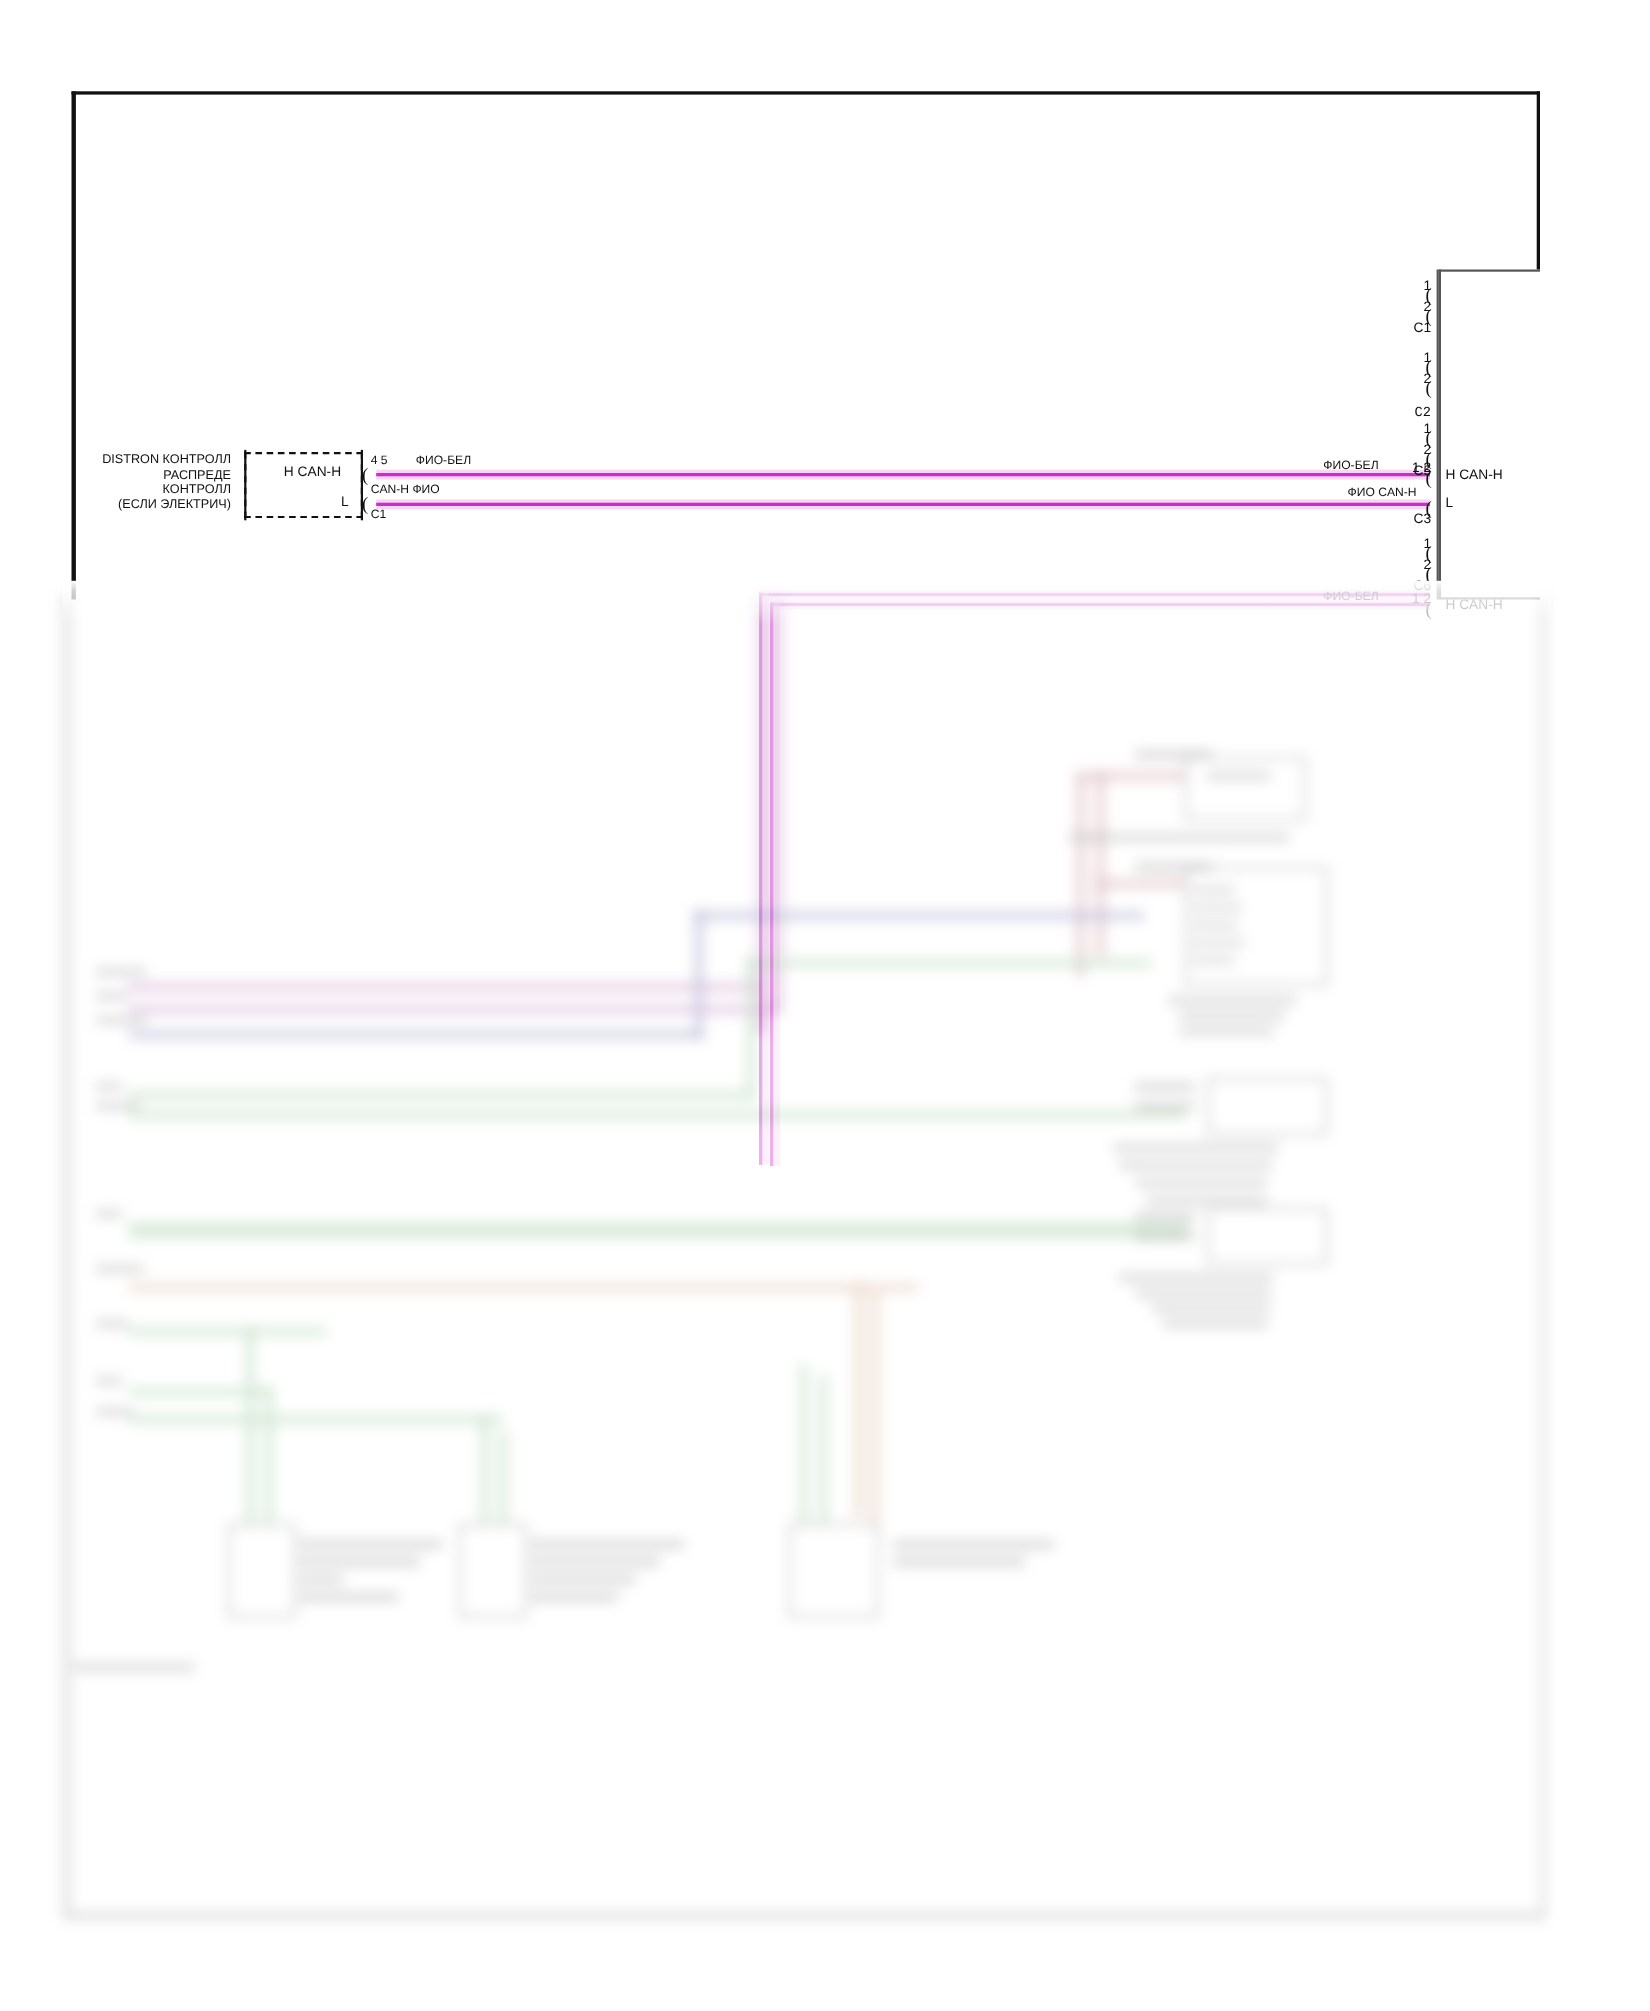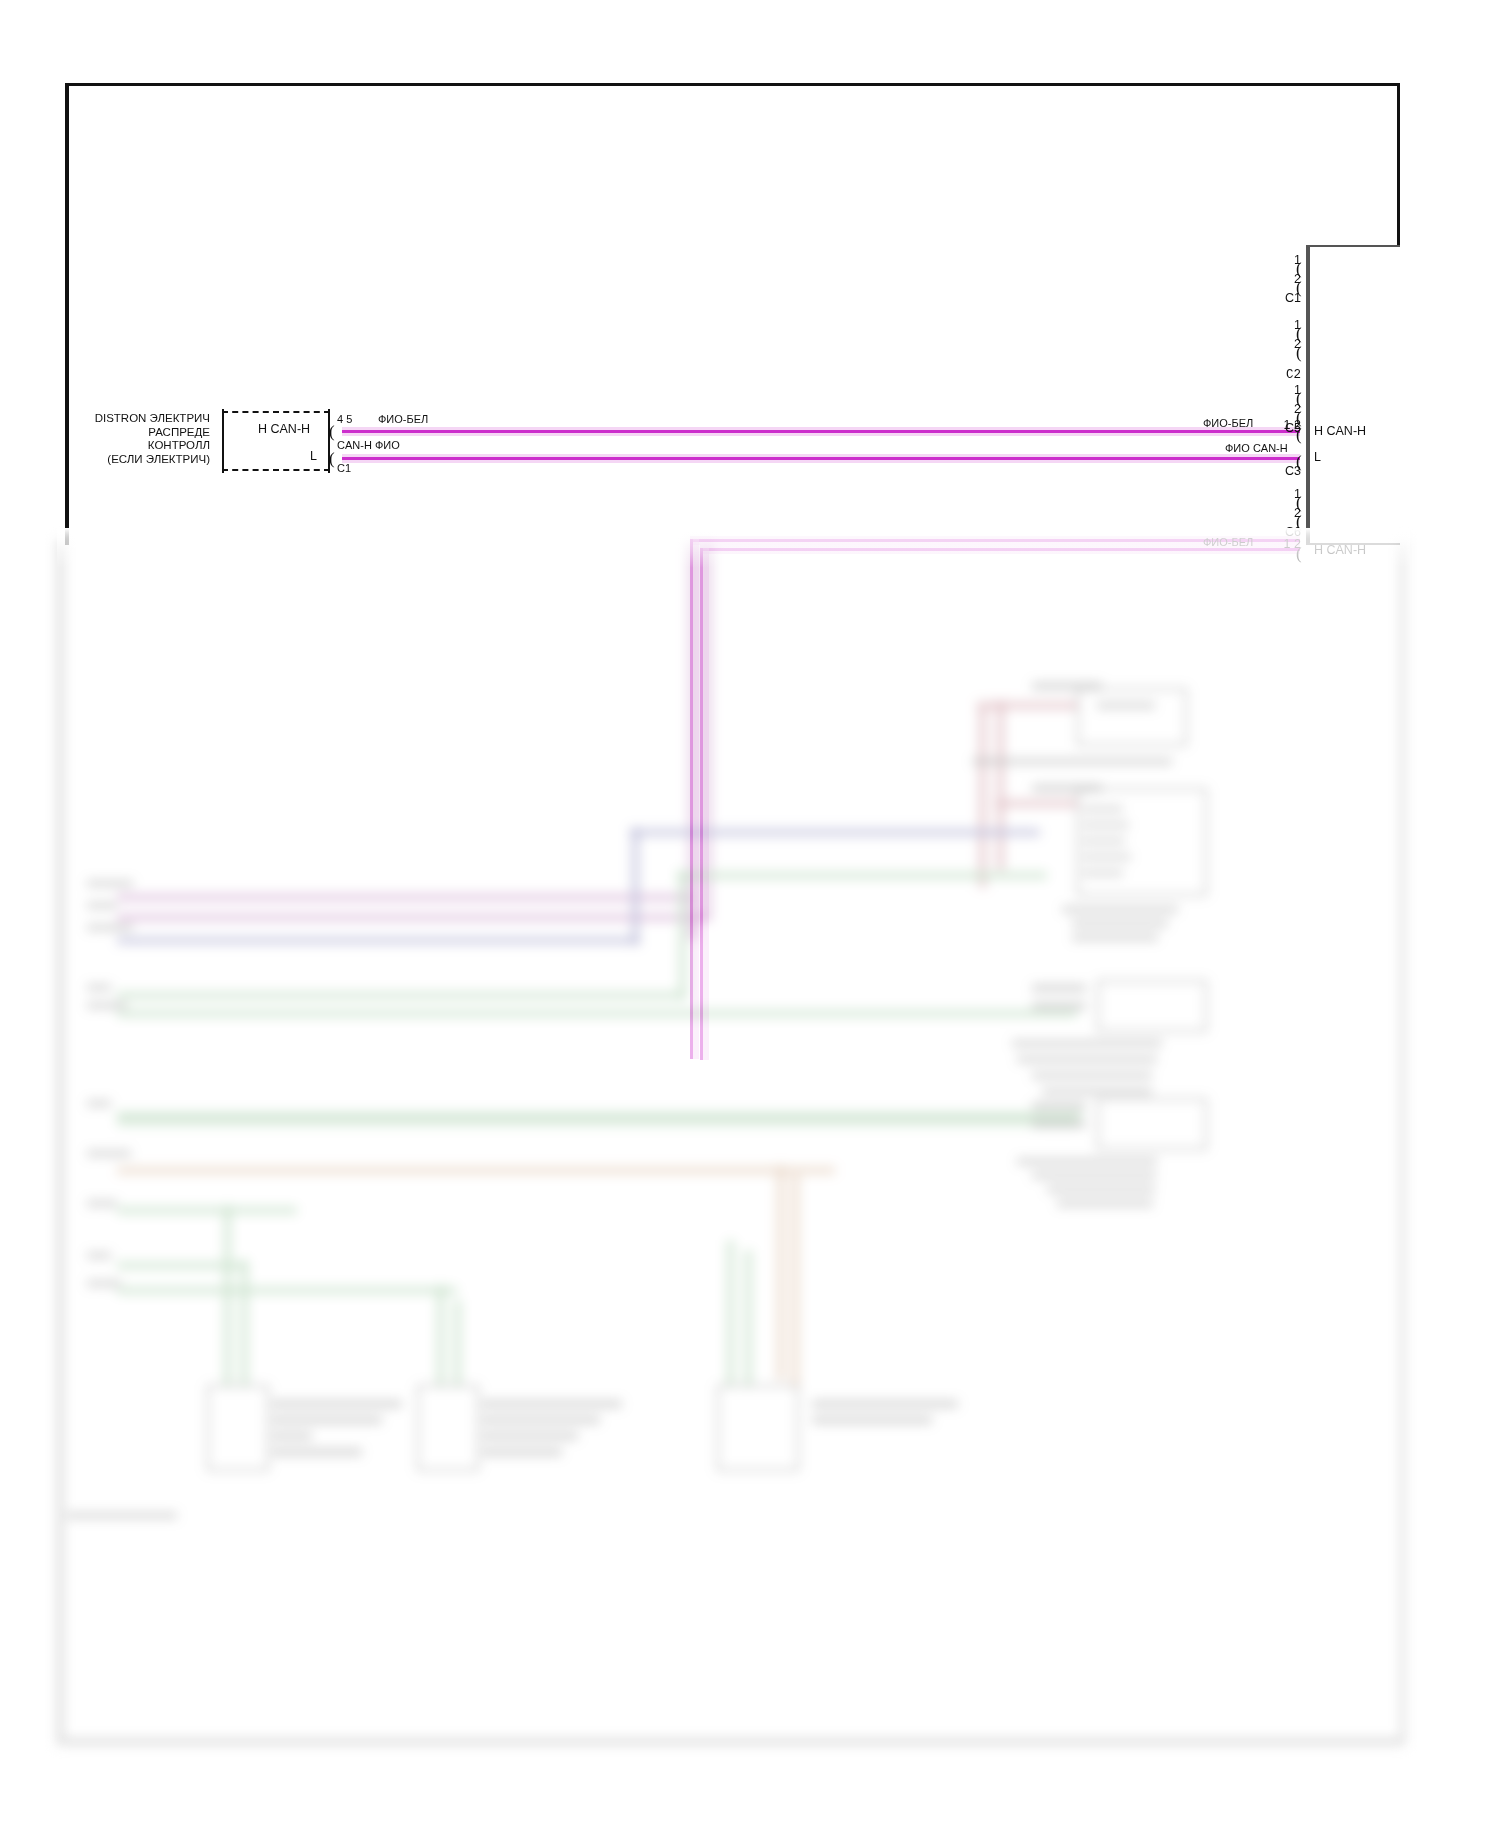--- a/index.html
+++ b/index.html
@@ -68,21 +68,21 @@
 </style>
 </head>
 <body>
 
 <div id="page-sheet"></div>
 <div id="page-border-left"></div>
 <div id="page-border-top"></div>
 <div id="page-border-right"></div>
 
 <div id="left-caption">
-  <div>DISTRON ЭЛЕКТРИЧ</div>
+  <div>DISTRON КОНТРОЛЛ</div>
   <div>РАСПРЕДЕ</div>
   <div>КОНТРОЛЛ</div>
   <div>(ЕСЛИ ЭЛЕКТРИЧ)</div>
 </div>
 
 <div id="dashed-module"></div>
 <div class="mod-side" style="left:222px;top:409px;height:64px;"></div>
 <div class="mod-side" style="left:328px;top:409px;height:64px;"></div>
 
 <div class="lbl lbl-12" style="left:258px;top:423px;">H CAN-H</div>

